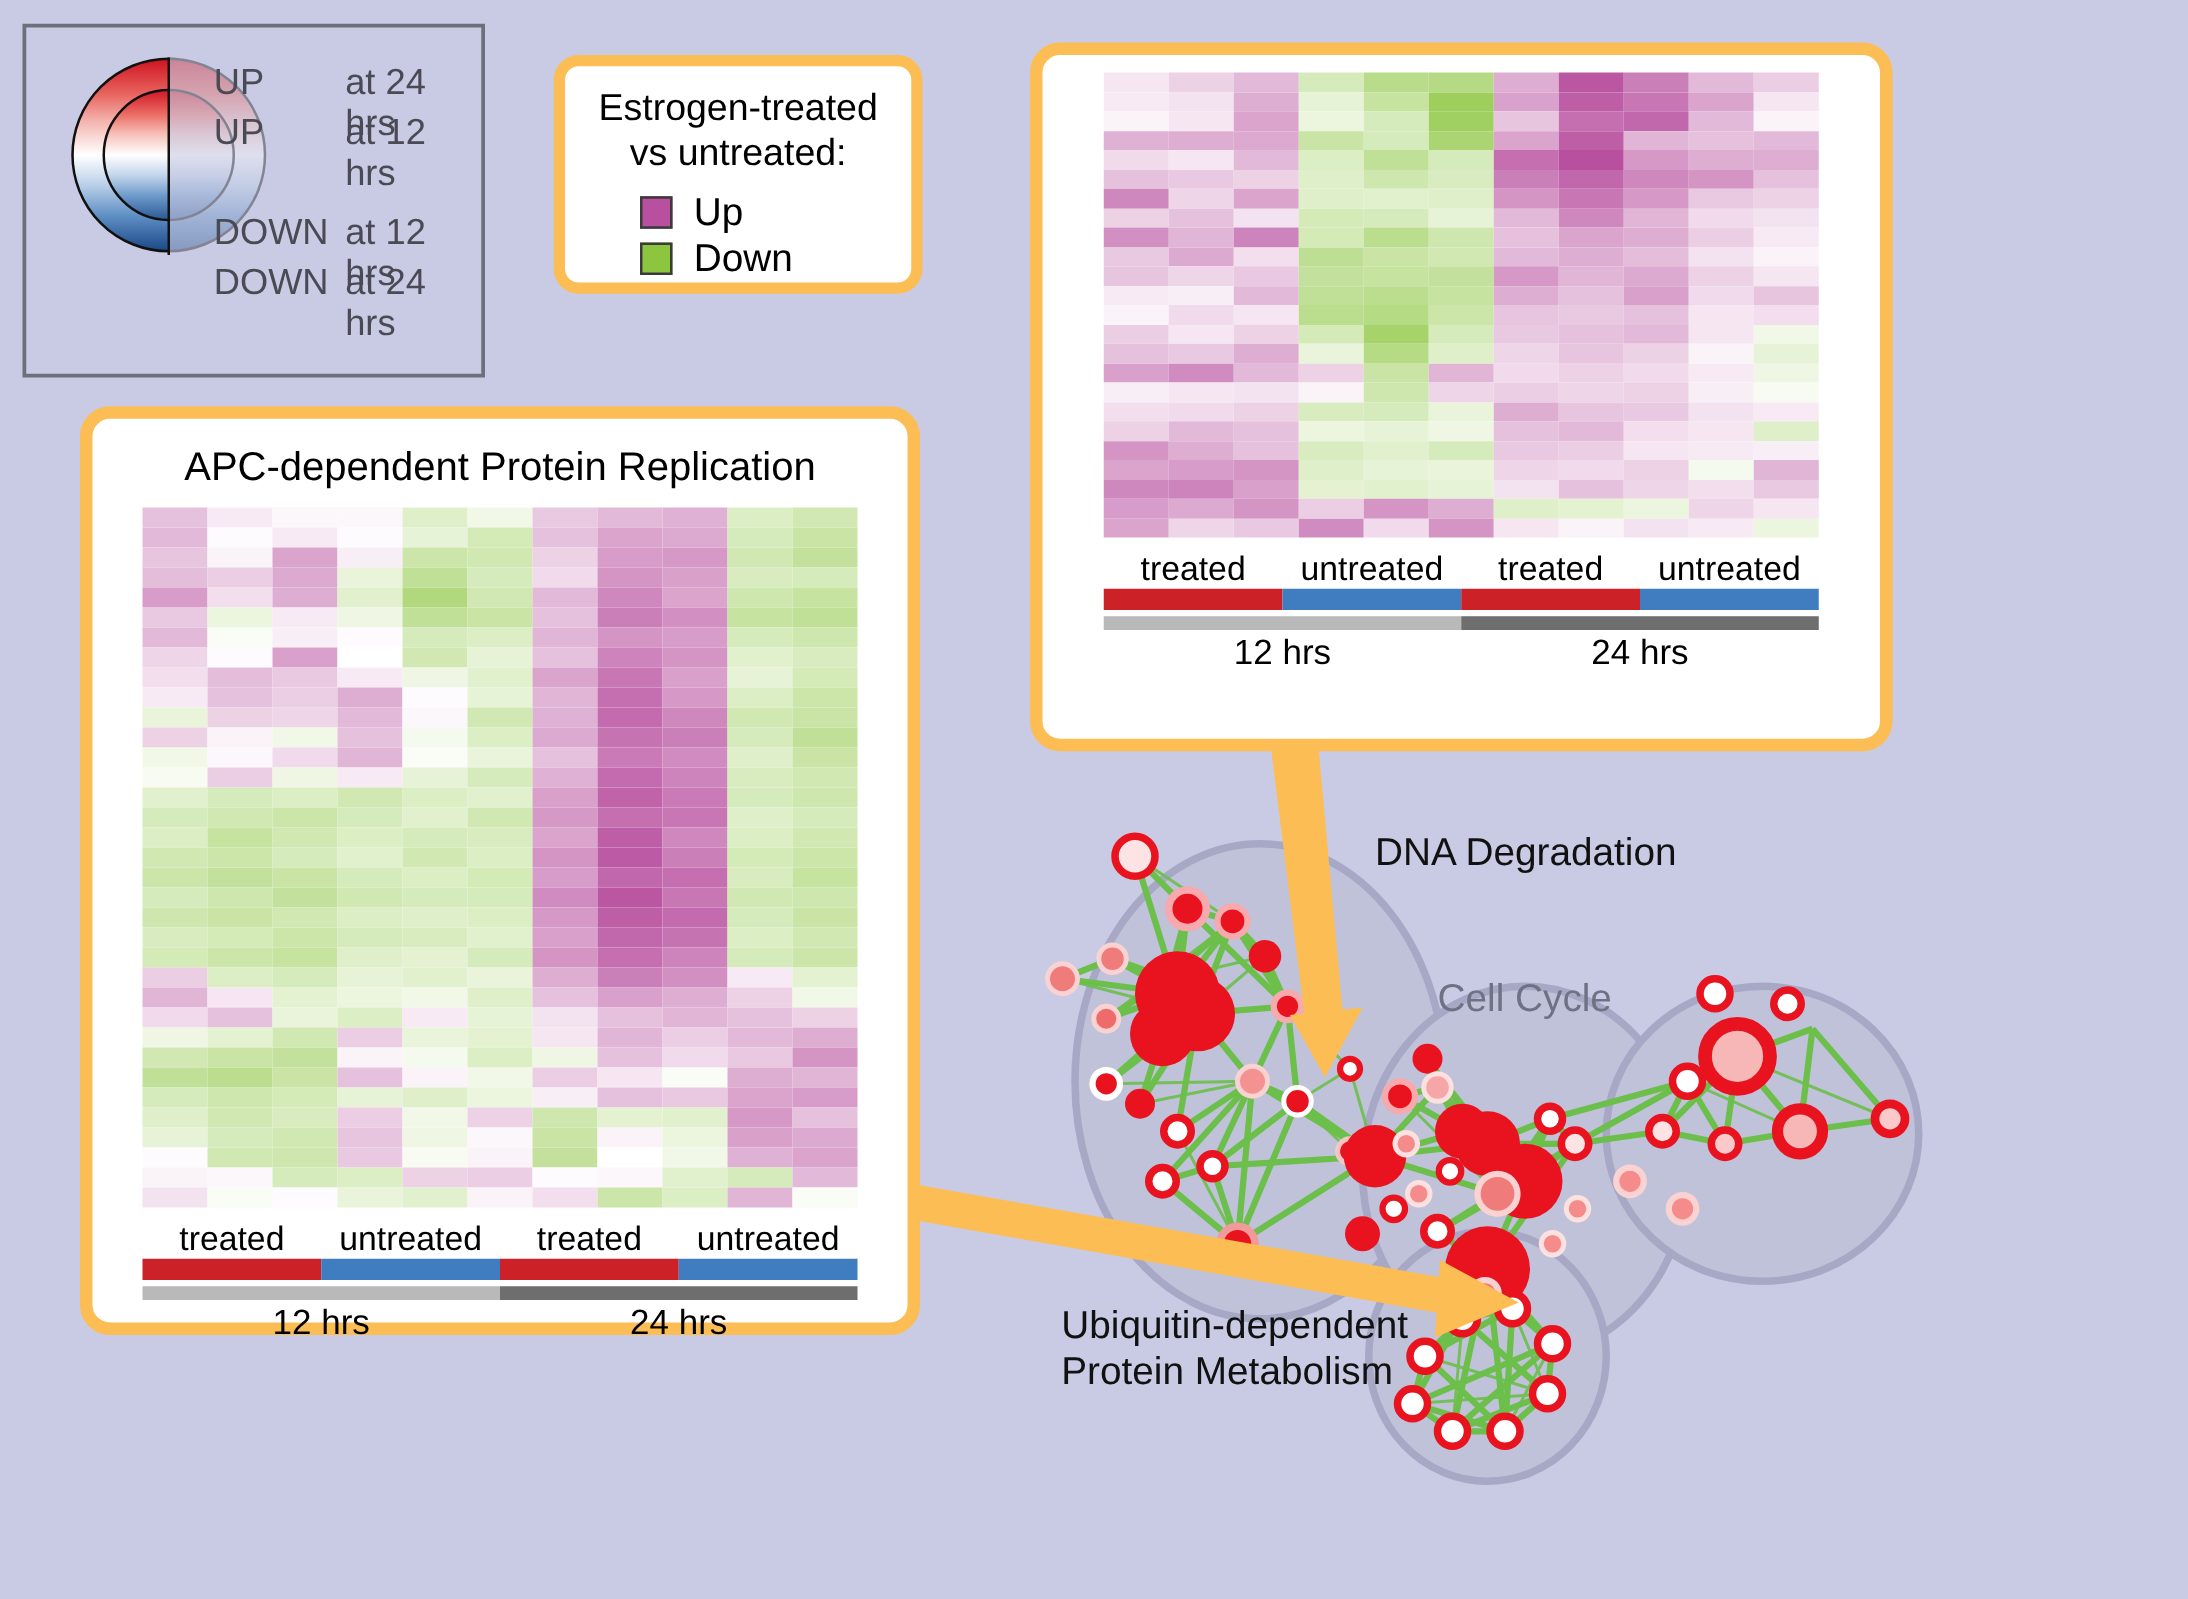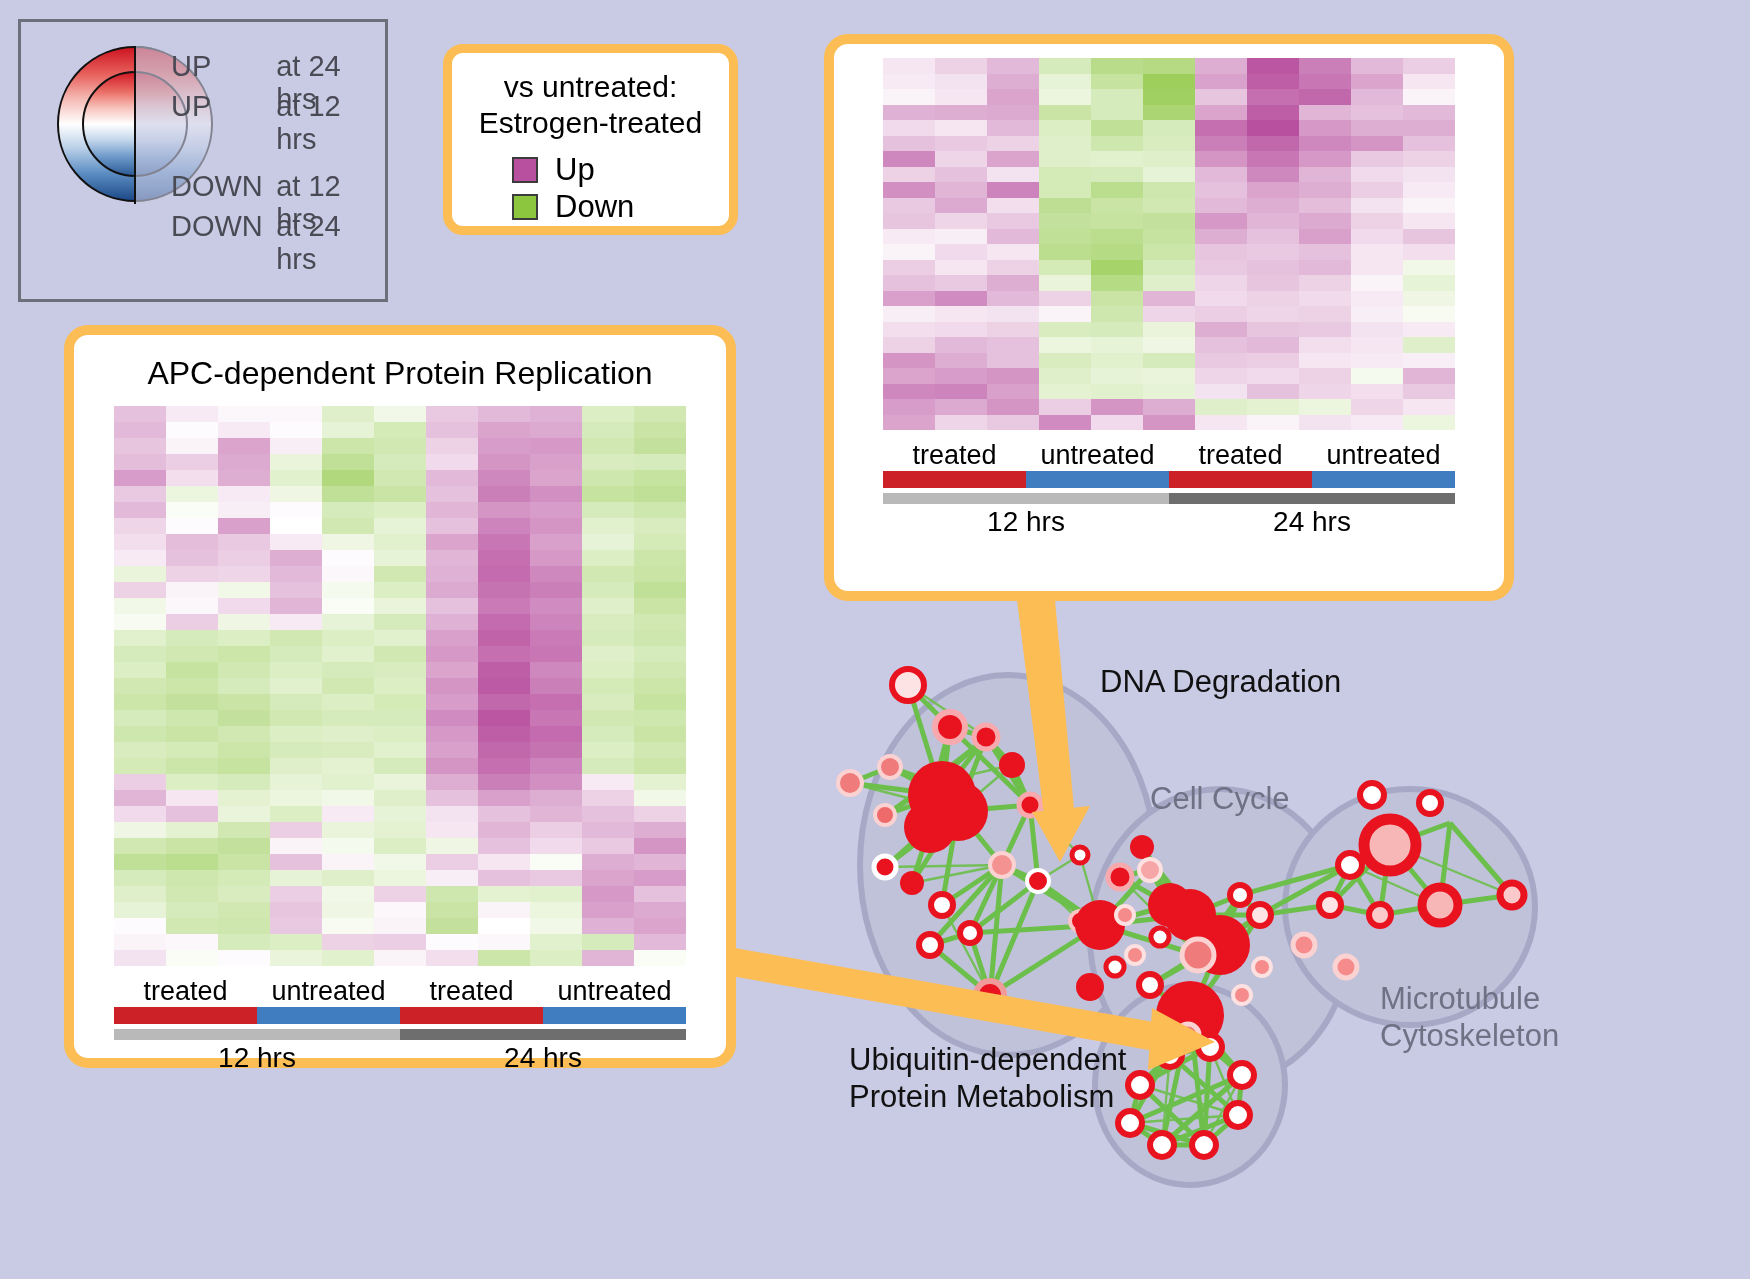--- a/index.html
+++ b/index.html
@@ -139,22 +139,22 @@
         <span class="k-dir">DOWN</span>
         <span class="k-time">at 24 hrs</span>
       </div>
     </div>
     <div class="key-foot">
     </div>
   </div>
 
   <div class="legendcard">
     <div class="lc-title">
+      <div>Estrogen-treated</div>
       <div>vs untreated:</div>
-      <div>Estrogen-treated</div>
     </div>
     <div class="lc-items">
       <div class="lc-item">
         <span class="sw up"></span>
         <span class="lbl">Up</span>
       </div>
       <div class="lc-item">
         <span class="sw down"></span>
         <span class="lbl">Down</span>
       </div>
@@ -1092,22 +1092,18 @@
 
   <svg class="arrow-layer" width="1750" height="1279" viewBox="0 0 1750 1279">
     <path d="M1017 600 L1055 600 L1075 820 L1045 824 Z" fill="#fcbd55"></path>
     <path d="M1032 812 L1090 806 L1060 862 Z" fill="#fcbd55"></path>
     <path d="M735 948 L1165 1024 L1160 1052 L731 976 Z" fill="#fcbd55"></path>
     <path d="M1152 1008 L1215 1042 L1148 1070 Z" fill="#fcbd55"></path>
   </svg>
 
   <div class="netlabel" id="lbl-dna">DNA Degradation</div>
   <div class="netlabel" id="lbl-cc">Cell Cycle</div>
-  <div class="netlabel" id="lbl-mt">
-    <div>Microtubule</div>
-    <div>Cytoskeleton</div>
-  </div>
   <div class="netlabel" id="lbl-ubi">
     <div>Ubiquitin-dependent</div>
     <div>Protein Metabolism</div>
   </div>
 
 </div>
 
 </body></html>

